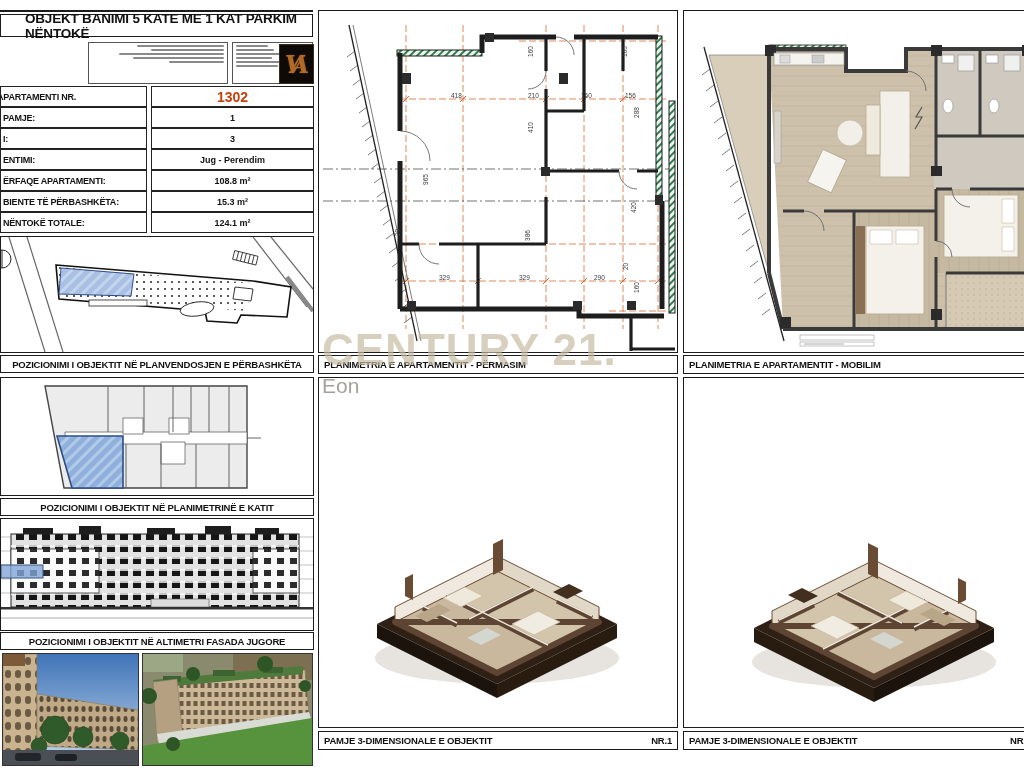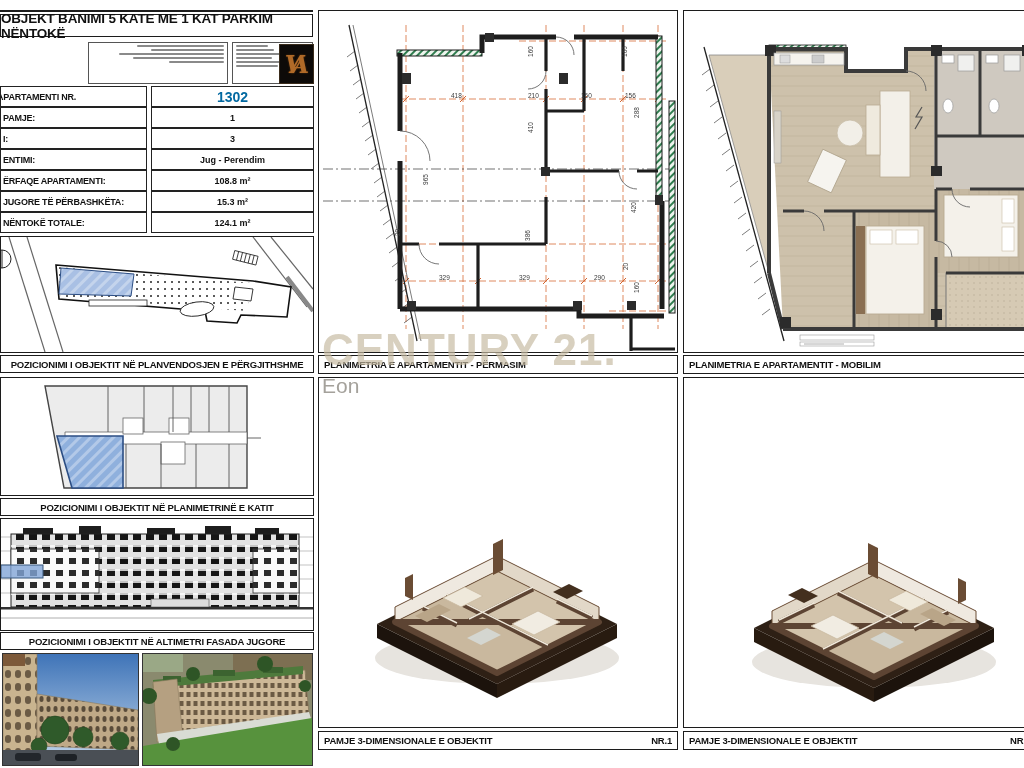--- a/index.html
+++ b/index.html
@@ -32,21 +32,21 @@
   .watermark .wm2{font-size:21px;color:rgba(148,145,138,0.85);margin-top:3px;}
   svg{display:block;}
 </style>
 </head>
 <body>
 
 <div class="sheet">
 
   <div class="topline" style="left:0;top:10px;width:313px;"></div>
 
-  <div class="titlebox" style="left:0;top:14px;width:313px;height:23px;">
+  <div class="titlebox" style="left:0;top:14px;width:313px;height:23px;padding-left:24px;">
     <span>OBJEKT BANIMI 5 KATE ME 1 KAT PARKIM NËNTOKË</span>
   </div>
 
   <div class="abs" style="left:0;top:39px;width:313px;height:47px;">
     <div class="infobox" style="left:88px;top:3px;width:140px;height:42px;">
       <div class="tinyline" style="margin-left:48px;"></div>
       <div class="tinyline" style="margin-left:62px;"></div>
       <div class="tinyline" style="margin-left:30px;"></div>
       <div class="tinyline" style="margin-left:44px;"></div>
       <div class="tinyline" style="margin-left:80px;"></div>
@@ -60,40 +60,40 @@
       <div class="tinyline" style="margin-right:34px;"></div>
     </div>
     <div class="logobox" style="left:279px;top:5px;width:33px;height:38px;">
       <span class="monogram">VA</span>
     </div>
   </div>
 
   <div class="abs" id="info-table" style="left:0;top:86px;width:315px;height:147px;">
       <div class="trow" style="top: 0px;">
         <div class="tcell tlabel" style="height: 21px; text-indent: -6px; text-align: right;">APARTAMENTI NR.</div>
-        <div class="tcell tvalue accent" style="height: 21px; color: #0369a1;">1302</div>
+        <div class="tcell tvalue accent" style="height: 21px; color: #c2410c;">1302</div>
       </div>
       <div class="trow" style="top: 21px;">
         <div class="tcell tlabel" style="height: 21px;">PAMJE:</div>
         <div class="tcell tvalue" style="height: 21px;">1</div>
       </div>
       <div class="trow" style="top: 42px;">
         <div class="tcell tlabel" style="height: 21px;">I:</div>
         <div class="tcell tvalue" style="height: 21px;">3</div>
       </div>
       <div class="trow" style="top: 63px;">
         <div class="tcell tlabel" style="height: 21px;">ENTIMI:</div>
         <div class="tcell tvalue" style="height: 21px;">Jug - Perendim</div>
       </div>
       <div class="trow" style="top: 84px;">
         <div class="tcell tlabel" style="height: 21px;">ËRFAQE APARTAMENTI:</div>
         <div class="tcell tvalue" style="height: 21px;">108.8 m²</div>
       </div>
       <div class="trow" style="top: 105px;">
-        <div class="tcell tlabel" style="height: 21px;">JUGORE TË PËRBASHKËTA:</div>
+        <div class="tcell tlabel" style="height: 21px;">BIENTE TË PËRBASHKËTA:</div>
         <div class="tcell tvalue" style="height: 21px;">15.3 m²</div>
       </div>
       <div class="trow" style="top: 126px;">
         <div class="tcell tlabel" style="height: 21px;">NËNTOKË TOTALE:</div>
         <div class="tcell tvalue" style="height: 21px;">124.1 m²</div>
       </div>
     </div>
 
   <div class="panel" style="left:0;top:236px;width:314px;height:117px;">
     <svg width="312" height="115" viewBox="0 0 312 115">
@@ -128,21 +128,21 @@
         <line x1="244" y1="16" x2="244" y2="25"></line>
           <line x1="248" y1="16" x2="248" y2="25"></line>
           <line x1="252" y1="16" x2="252" y2="25"></line>
       </g>
 
       <circle cx="1" cy="22" r="9" fill="#fff" stroke="#222" stroke-width="1"></circle>
       <line x1="1" y1="13" x2="1" y2="31" stroke="#222" stroke-width="1"></line>
     </svg>
   </div>
   <div class="caption center" style="left:0;top:355px;width:314px;height:18px;">
-    <span>POZICIONIMI I OBJEKTIT NË PLANVENDOSJEN E PËRGJITHSHME</span>
+    <span>POZICIONIMI I OBJEKTIT NË PLANVENDOSJEN E PËRBASHKËTA</span>
   </div>
 
   <div class="panel" style="left:0;top:377px;width:314px;height:119px;">
     <svg width="312" height="117" viewBox="0 0 312 117">
       <defs>
         <pattern id="bluehatch2" width="8" height="8" patternUnits="userSpaceOnUse" patternTransform="rotate(45)">
           <rect width="8" height="8" fill="#8fb0dd"></rect>
             <rect width="3" height="8" fill="#b3c9e8"></rect>
         </pattern>
       </defs>

